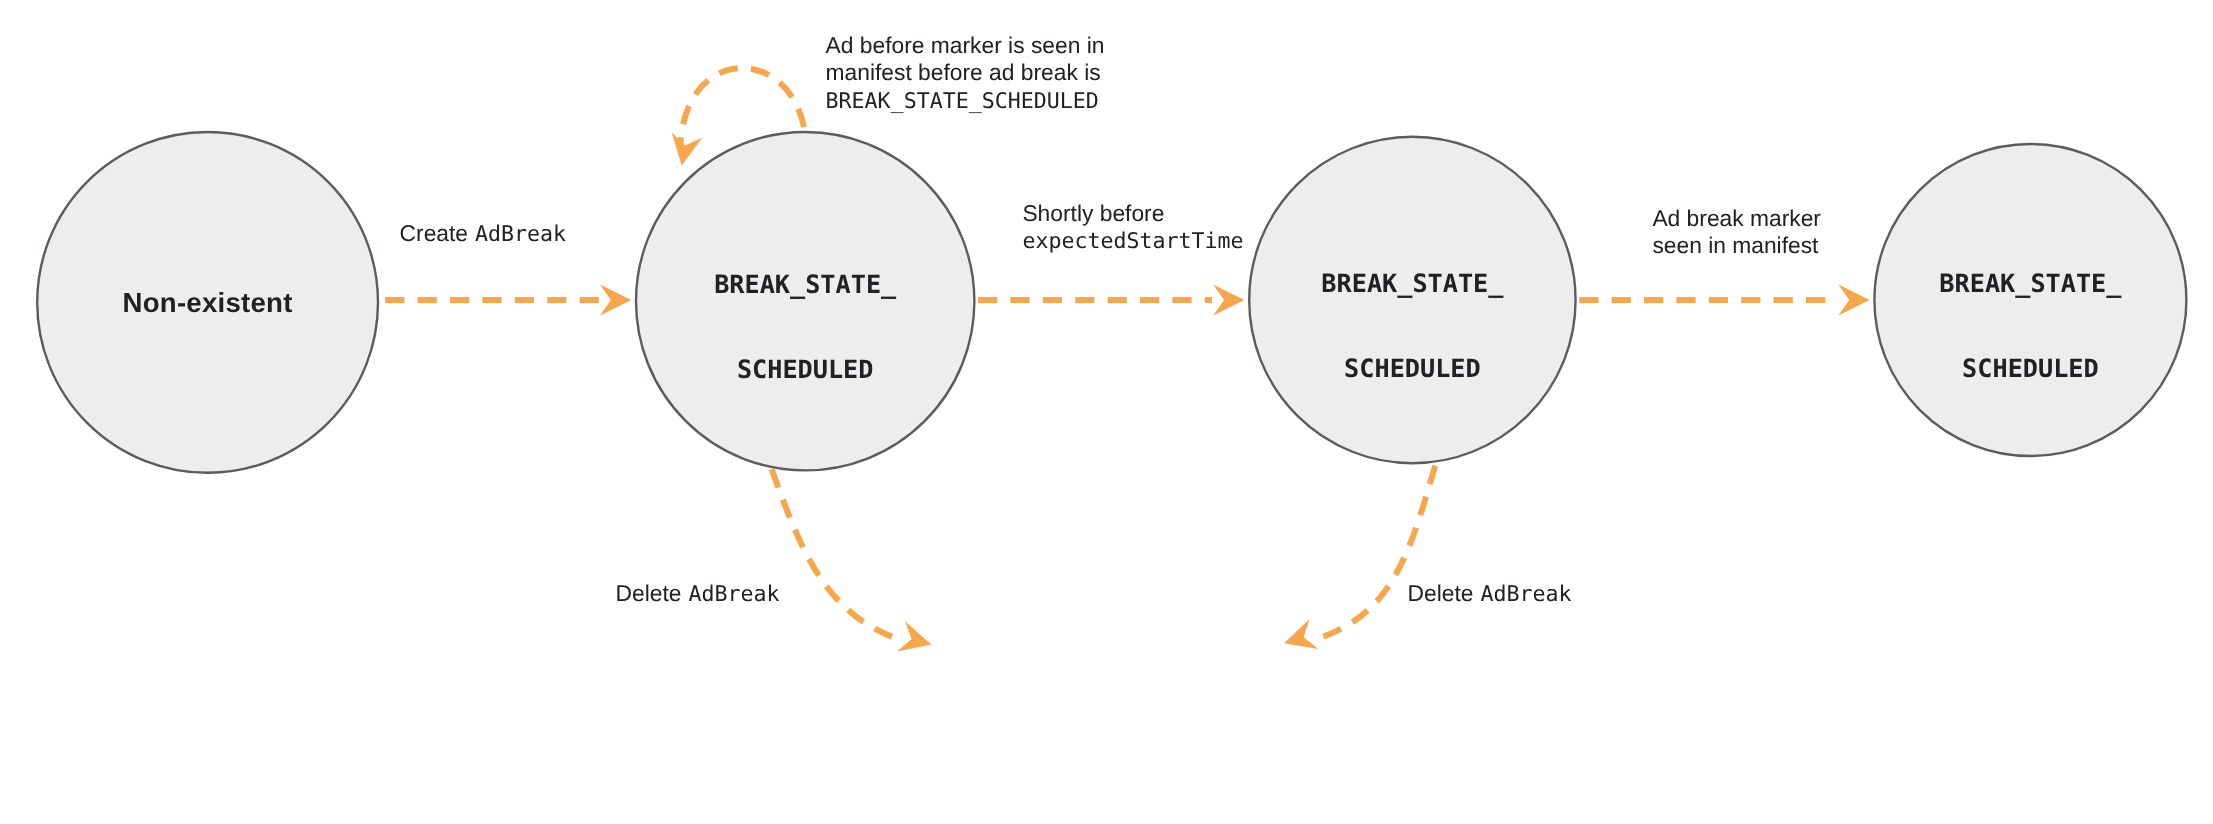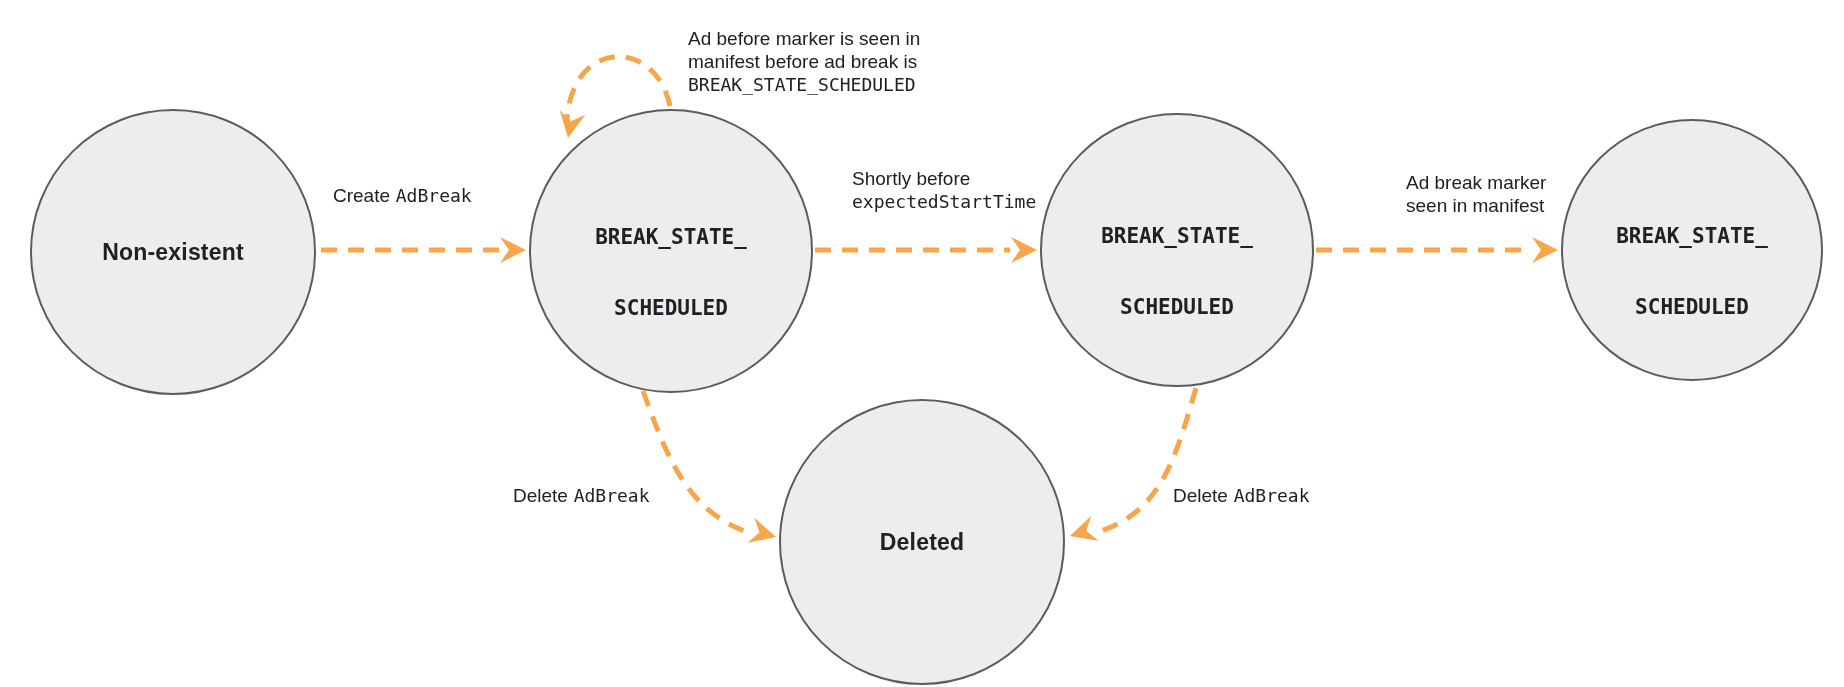--- a/index.html
+++ b/index.html
@@ -73,40 +73,37 @@
     </span>
   </div>
 
   <div class="node" style="left:1561px;top:119px;width:262px;height:262px;">
     <span class="code2">
       <span>BREAK_STATE_</span>
       <span>SCHEDULED</span>
     </span>
   </div>
 
-  <div class="node" style="left:779px;top:399px;width:286px;height:286px;">
-    <span class="plain">Deleted</span>
-  </div>
 
   <div class="elabel" style="left:333px;top:184px;text-align:center;">
     <span class="t">Create</span><span class="code">AdBreak</span>
   </div>
 
   <div class="elabel" style="left:688px;top:27px;">
     <span class="ln">Ad before marker is seen in</span>
     <span class="ln">manifest before ad break is</span>
     <span class="ln code">BREAK_STATE_SCHEDULED</span>
   </div>
 
   <div class="elabel" style="left:804px;top:167px;margin-left:48px;">
     <span class="ln">Shortly before</span>
     <span class="ln code">expectedStartTime</span>
   </div>
 
-  <div class="elabel" style="left:1406px;top:171px;">
+  <div class="elabel" style="left:1377px;top:171px;">
     <span class="ln">Ad break marker</span>
     <span class="ln">seen in manifest</span>
   </div>
 
   <div class="elabel" style="left:513px;top:484px;">
     <span class="t">Delete</span><span class="code">AdBreak</span>
   </div>
 
   <div class="elabel" style="left:1173px;top:484px;">
     <span class="t">Delete</span><span class="code">AdBreak</span>

